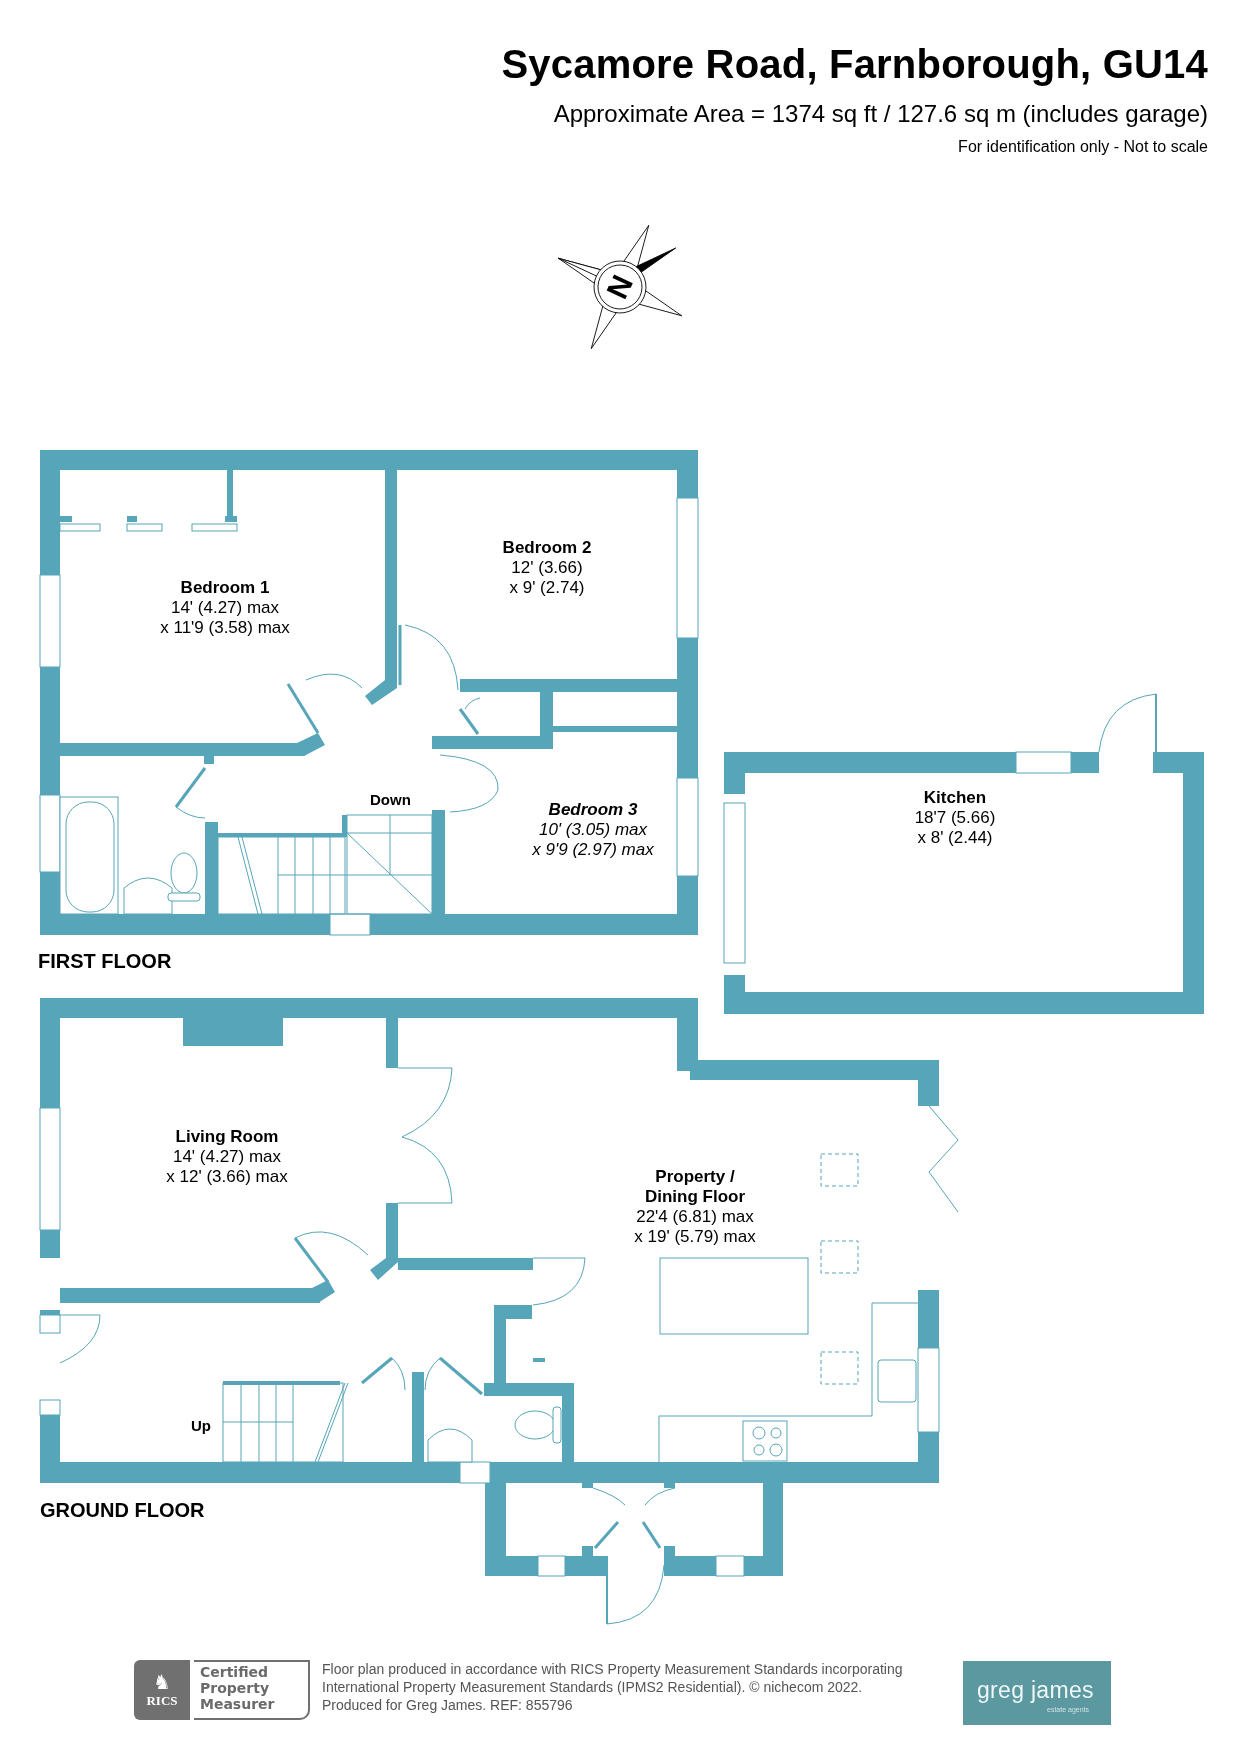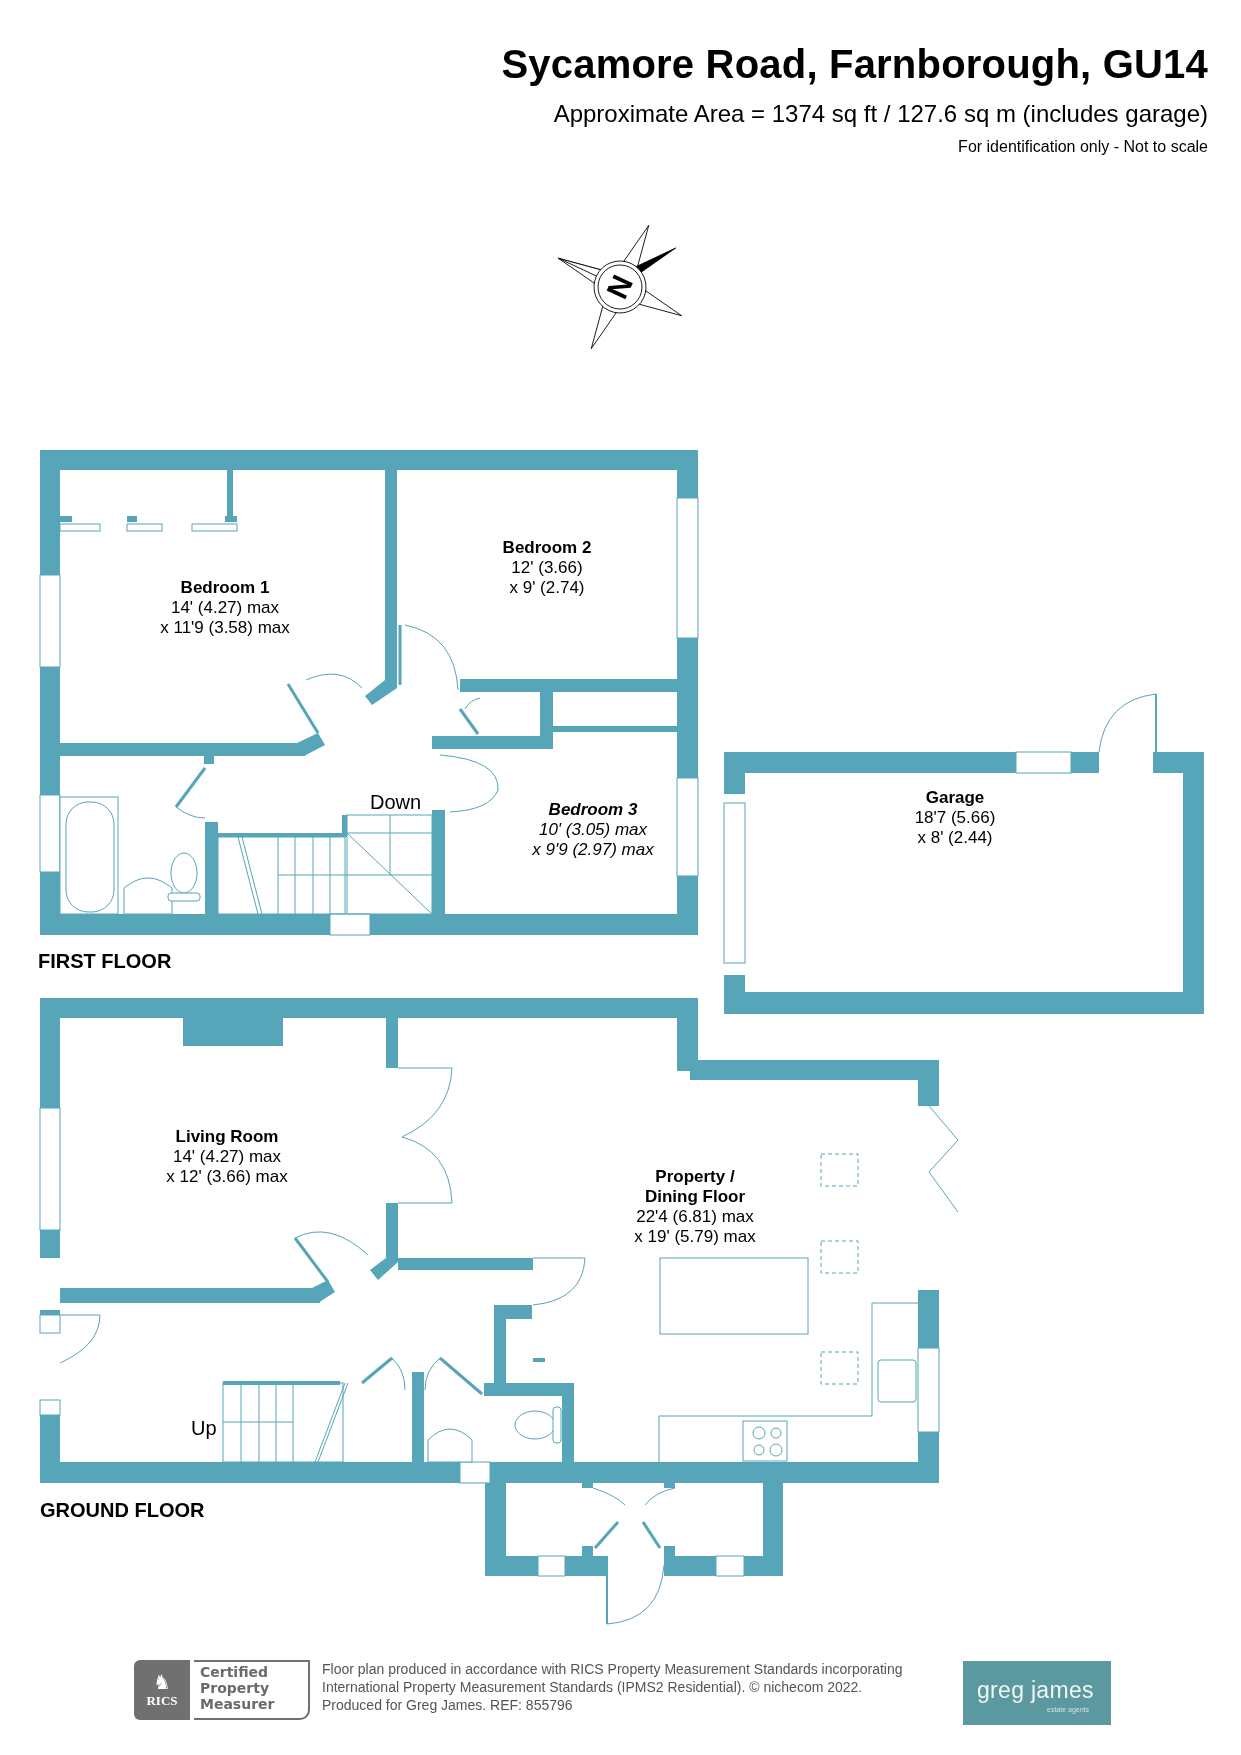--- a/index.html
+++ b/index.html
@@ -5,21 +5,21 @@
   html, body { margin: 0; padding: 0; background: #ffffff; }
   body { width: 1241px; height: 1755px; position: relative; overflow: hidden; font-family: "Liberation Sans", sans-serif; color: #000; }
   .title { position: absolute; right: 33px; top: 42px; font-size: 40px; font-weight: bold; letter-spacing: 0.2px; white-space: nowrap; }
   .subtitle { position: absolute; right: 33px; top: 100px; font-size: 24px; white-space: nowrap; }
   .note { position: absolute; right: 33px; top: 138px; font-size: 16px; white-space: nowrap; }
   svg.plan { position: absolute; left: 0; top: 0; }
   .room-label { position: absolute; text-align: center; font-size: 17px; line-height: 20px; transform: translateX(-50%); white-space: nowrap; }
   .room-label .name { font-weight: bold; display: block; }
   .room-label .dim { display: block; }
   .floor-label { position: absolute; font-size: 20px; font-weight: bold; white-space: nowrap; }
-  .small-label { position: absolute; font-size: 20px; font-weight: normal; white-space: nowrap; }
+  .small-label { position: absolute; font-size: 15px; font-weight: bold; white-space: nowrap; }
   .rics { position: absolute; left: 134px; top: 1660px; width: 176px; height: 60px; display: flex; }
   .rics .mark { width: 56px; height: 60px; background: #707070; color: #fff; display: flex; flex-direction: column; align-items: center; justify-content: center; border-radius: 6px 0 0 6px; }
   .rics .mark .crest { font-size: 20px; line-height: 22px; }
   .rics .mark .brand { font-size: 13px; font-weight: bold; font-family: "Liberation Serif", serif; }
   .rics .cert { flex: 1; border: 2px solid #707070; border-left: none; border-radius: 0 0 10px 0; margin-left: 4px; padding: 2px 0 0 6px; color: #6a6a6a; font-size: 14px; line-height: 16px; font-weight: bold; font-family: "DejaVu Sans", sans-serif; box-sizing: border-box; }
   .footer-text { position: absolute; left: 322px; top: 1660px; font-size: 14px; line-height: 18px; color: #555; white-space: nowrap; }
   .gj-logo { position: absolute; left: 963px; top: 1661px; width: 148px; height: 64px; background: #5b98a0; color: #eef6f6; }
   .gj-logo .name { position: absolute; left: 14px; top: 16px; font-size: 23px; letter-spacing: 0.3px; }
   .gj-logo .tag { position: absolute; left: 84px; top: 45px; font-size: 7px; color: #cfe3e3; }
 </style>
@@ -251,21 +251,21 @@
   <span class="dim">12' (3.66)</span>
   <span class="dim">x 9' (2.74)</span>
 </div>
 <div class="room-label" style="left:593px; top:800px;font-style:italic;">
   <span class="name">Bedroom 3</span>
   <span class="dim">10' (3.05) max</span>
   <span class="dim">x 9'9 (2.97) max</span>
 </div>
 <div class="small-label" style="left:370px; top:791px;">Down</div>
 <div class="room-label" style="left:955px; top:788px;">
-  <span class="name">Garage</span>
+  <span class="name">Kitchen</span>
   <span class="dim">18'7 (5.66)</span>
   <span class="dim">x 8' (2.44)</span>
 </div>
 <div class="floor-label" style="left:38px; top:950px;">FIRST FLOOR</div>
 
 <div class="room-label" style="left:227px; top:1127px;">
   <span class="name">Living Room</span>
   <span class="dim">14' (4.27) max</span>
   <span class="dim">x 12' (3.66) max</span>
 </div>

